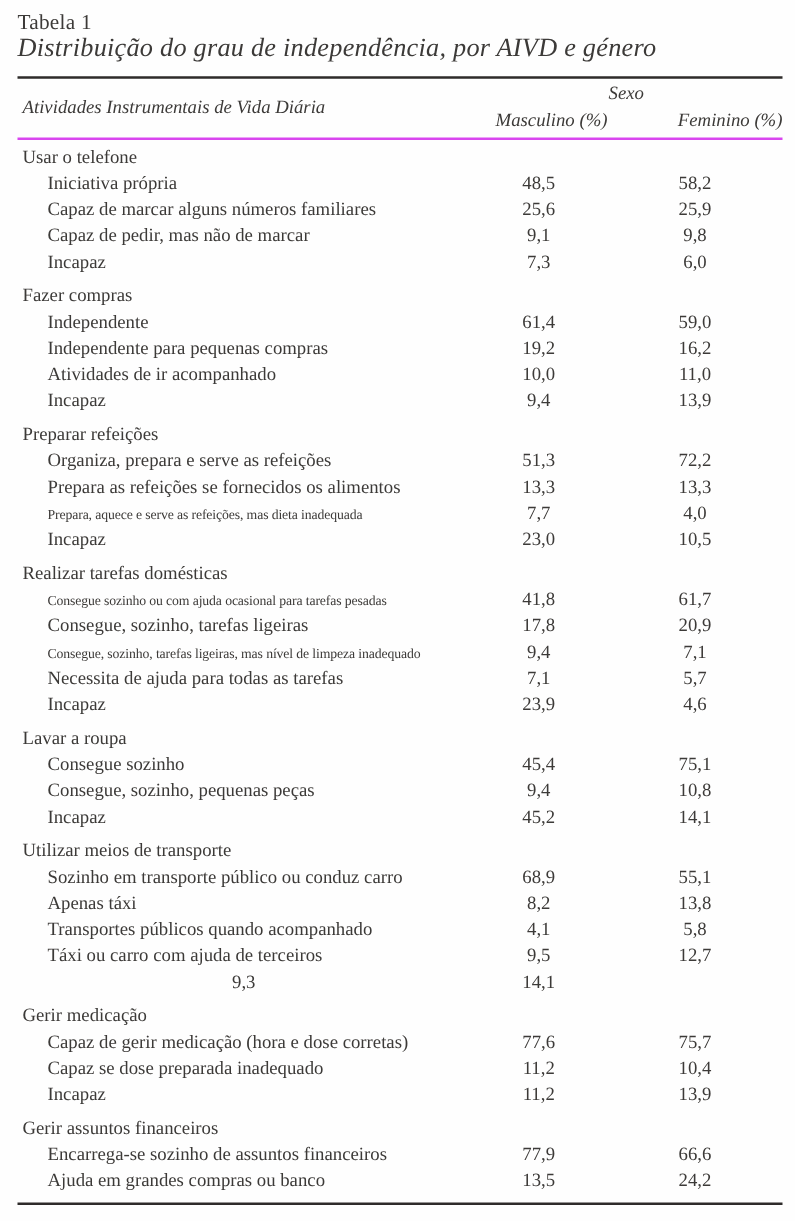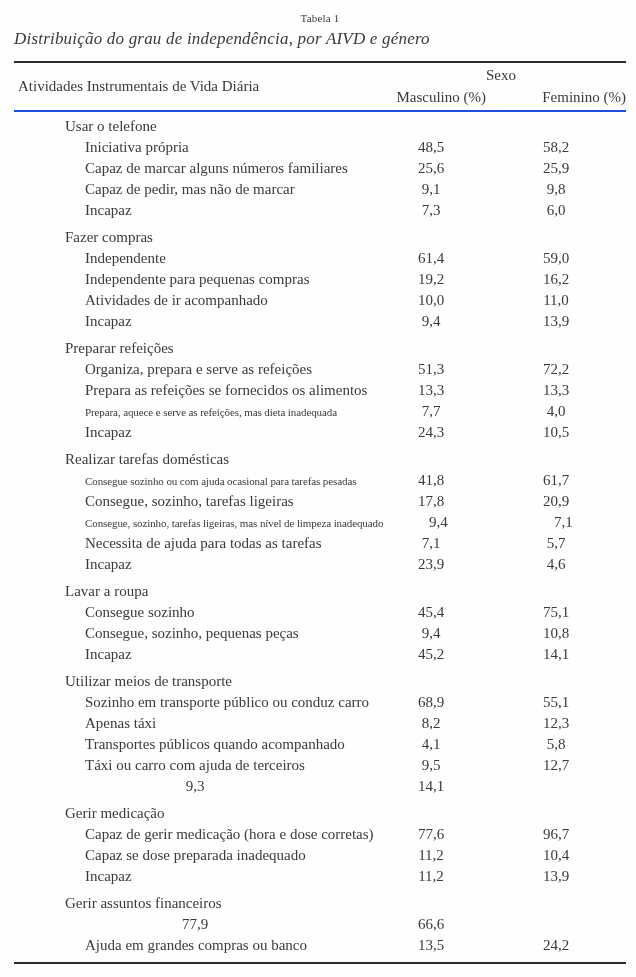--- a/index.html
+++ b/index.html
@@ -4,51 +4,52 @@
 <style>
   html,body{margin:0;padding:0;}
   body{
     width:636px;height:977px;background:#fefefe;
     font-family:"Liberation Serif", serif;
     color:#3c3a38;
     -webkit-font-smoothing:antialiased;
     overflow:hidden;
   }
   .page{padding:8px 10px 0 14px;}
-  .title{font-size:11px;line-height:20px;letter-spacing:.2px;text-align:center;}
-  .subtitle{font-size:17px;line-height:21px;font-style:italic;letter-spacing:.2px;}
+  .title{font-size:17px;line-height:20px;letter-spacing:.2px;}
+  .subtitle{font-size:21px;line-height:21px;font-style:italic;letter-spacing:.2px;}
   .tbl{margin-top:12px;border-top:2px solid #2e2b2a;border-bottom:2px solid #2e2b2a;}
   
   .thead{
     display:grid;
     grid-template-columns:1fr 110px 140px;
     grid-template-areas:
       "lbl sexo sexo"
       "lbl masc fem";
     grid-template-rows:22px 22px;
-    border-bottom:2px solid #1d4ed8;
+    border-bottom:2px solid #d946ef;
     padding:1px 0 2px 0;
+    font-style:italic;
   }
   .th{font-size:15px;}
   .th-label{grid-area:lbl;align-self:center;padding-left:4px;}
   .th-sexo{grid-area:sexo;text-align:center;align-self:center;}
   .th-masc{grid-area:masc;text-align:right;align-self:center;}
   .th-fem{grid-area:fem;text-align:right;align-self:center;}
   
   .tbody{padding:4px 0 6px 0;}
   .section{margin-top:6px;}
   .section:first-child{margin-top:0;}
   .row{
     display:grid;
     grid-template-columns:1fr 110px 140px;
     height:21px;
     align-items:center;
     font-size:15px;
   }
-  .cell-label{padding-left:4px;white-space:nowrap;margin-left:47px;}
+  .cell-label{padding-left:4px;white-space:nowrap;}
   .row-item .cell-label{padding-left:24px;}
   .row-item.small .cell-label{font-size:11px;letter-spacing:-0.1px;}
   .cell-val{text-align:center;white-space:nowrap;}
 </style>
 </head>
 <body>
 
 <div class="page">
   <div class="title">Tabela 1</div>
   <div class="subtitle">Distribuição do grau de independência, por AIVD e género</div>
@@ -131,21 +132,21 @@
             <div class="cell-val">13,3</div>
             <div class="cell-val">13,3</div>
           </div>
           <div class="row row-item small">
             <div class="cell-label">Prepara, aquece e serve as refeições, mas dieta inadequada</div>
             <div class="cell-val">7,7</div>
             <div class="cell-val">4,0</div>
           </div>
           <div class="row row-item">
             <div class="cell-label">Incapaz</div>
-            <div class="cell-val">24,3</div>
+            <div class="cell-val">23,0</div>
             <div class="cell-val">10,5</div>
           </div>
         </div>
         <div class="section">
           <div class="row row-section">
             <div class="cell-label">Realizar tarefas domésticas</div>
             <div class="cell-val"></div>
             <div class="cell-val"></div>
           </div>
           <div class="row row-item small">
@@ -203,21 +204,21 @@
             <div class="cell-val"></div>
           </div>
           <div class="row row-item">
             <div class="cell-label">Sozinho em transporte público ou conduz carro</div>
             <div class="cell-val">68,9</div>
             <div class="cell-val">55,1</div>
           </div>
           <div class="row row-item">
             <div class="cell-label">Apenas táxi</div>
             <div class="cell-val">8,2</div>
-            <div class="cell-val">12,3</div>
+            <div class="cell-val">13,8</div>
           </div>
           <div class="row row-item">
             <div class="cell-label">Transportes públicos quando acompanhado</div>
             <div class="cell-val">4,1</div>
             <div class="cell-val">5,8</div>
           </div>
           <div class="row row-item">
             <div class="cell-label">Táxi ou carro com ajuda de terceiros</div>
             <div class="cell-val">9,5</div>
             <div class="cell-val">12,7</div>
@@ -229,40 +230,41 @@
         </div>
         <div class="section">
           <div class="row row-section">
             <div class="cell-label">Gerir medicação</div>
             <div class="cell-val"></div>
             <div class="cell-val"></div>
           </div>
           <div class="row row-item">
             <div class="cell-label">Capaz de gerir medicação (hora e dose corretas)</div>
             <div class="cell-val">77,6</div>
-            <div class="cell-val">96,7</div>
+            <div class="cell-val">75,7</div>
           </div>
           <div class="row row-item">
             <div class="cell-label">Capaz se dose preparada inadequado</div>
             <div class="cell-val">11,2</div>
             <div class="cell-val">10,4</div>
           </div>
           <div class="row row-item">
             <div class="cell-label">Incapaz</div>
             <div class="cell-val">11,2</div>
             <div class="cell-val">13,9</div>
           </div>
         </div>
         <div class="section">
           <div class="row row-section">
             <div class="cell-label">Gerir assuntos financeiros</div>
             <div class="cell-val"></div>
             <div class="cell-val"></div>
           </div>
           <div class="row row-item">
+            <div class="cell-label">Encarrega-se sozinho de assuntos financeiros</div>
             <div class="cell-val">77,9</div>
             <div class="cell-val">66,6</div>
           </div>
           <div class="row row-item">
             <div class="cell-label">Ajuda em grandes compras ou banco</div>
             <div class="cell-val">13,5</div>
             <div class="cell-val">24,2</div>
           </div>
         </div>
       </div>

